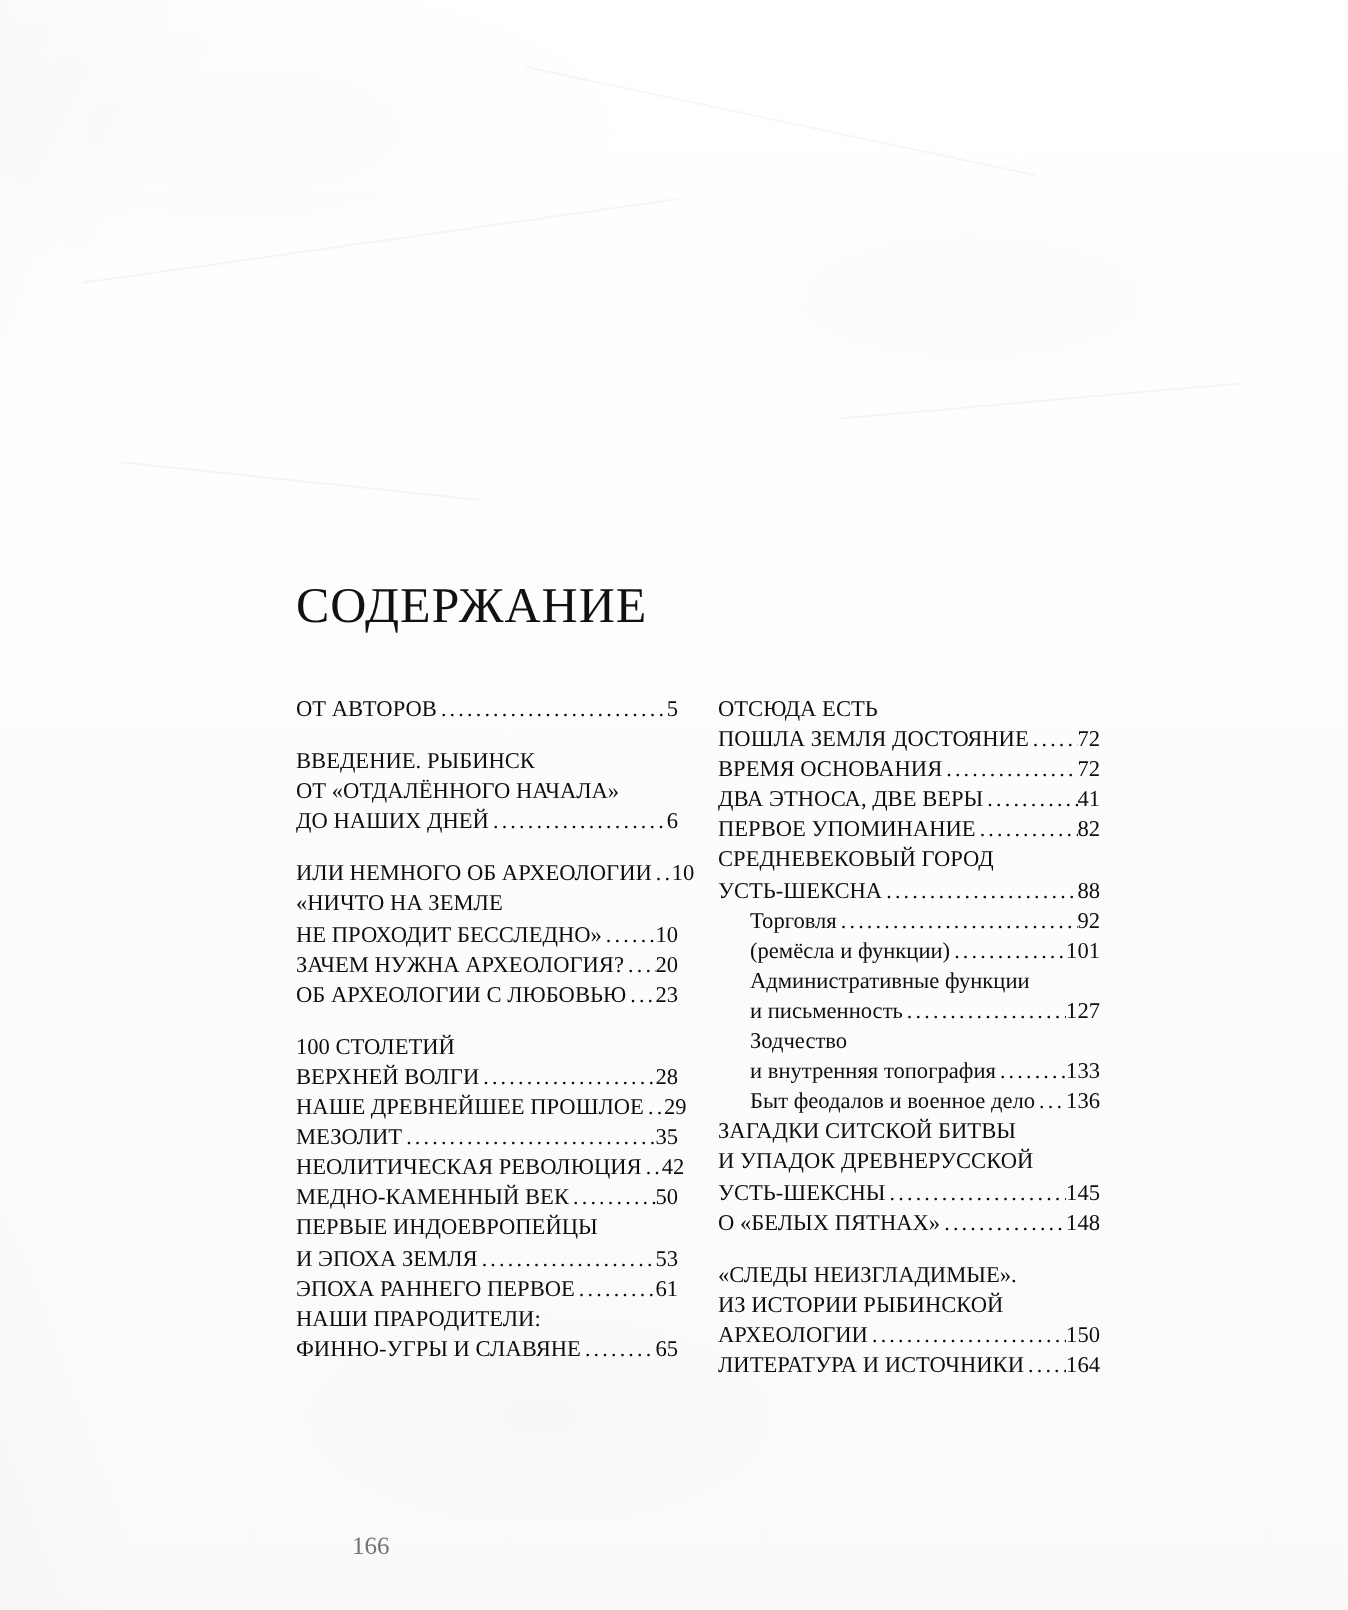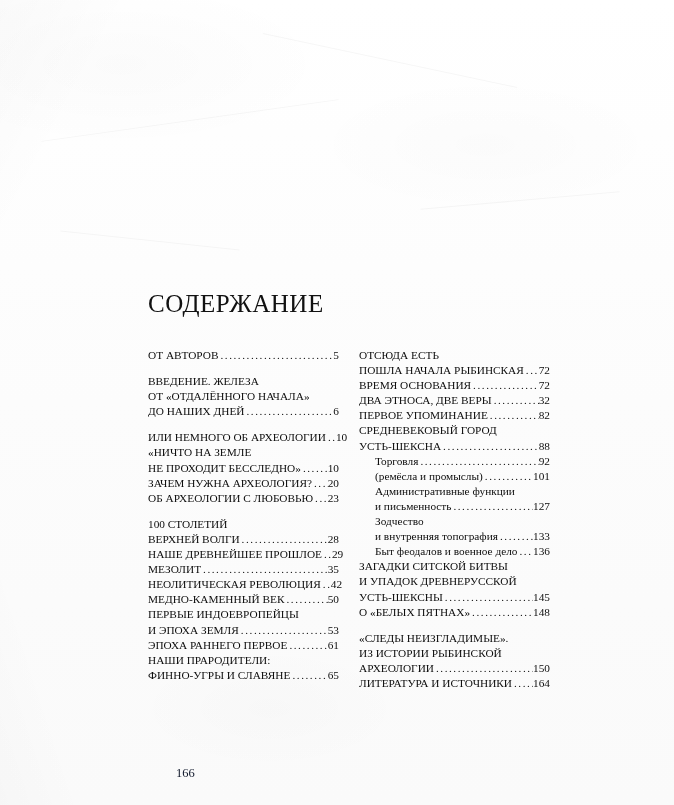--- a/index.html
+++ b/index.html
@@ -99,21 +99,21 @@
   }
   .spacer {
     height: 11px;
   }
   .folio {
     position: absolute;
     left: 176px;
     top: 766px;
     font-size: 12.5px;
     font-family: "Liberation Serif", serif;
-    color: #0f172a;
+    color: #737373;
   }
 </style>
 </head>
 <body>
 
 <div class="page">
   <div class="paper-texture"></div>
   <div class="crease" style="left:40px; top:120px; width:300px; transform:rotate(-8deg);"></div>
   <div class="crease" style="left:260px; top:60px; width:260px; transform:rotate(12deg);"></div>
   <div class="crease" style="left:420px; top:200px; width:200px; transform:rotate(-5deg);"></div>
@@ -126,21 +126,21 @@
         <div class="entry">
           <div class="row">
             <span class="label">ОТ АВТОРОВ</span>
             <span class="dots">............................................................</span>
             <span class="page-no">5</span>
           </div>
         </div>
         <div class="spacer"></div>
         <div class="entry bold">
           <div class="row">
-            <span class="label">ВВЕДЕНИЕ. ЖЕЛЕЗА</span>
+            <span class="label">ВВЕДЕНИЕ. РЫБИНСК</span>
           </div>
         </div>
         <div class="entry bold">
           <div class="row">
             <span class="label">ОТ «ОТДАЛЁННОГО НАЧАЛА»</span>
           </div>
         </div>
         <div class="entry bold">
           <div class="row">
             <span class="label">ДО НАШИХ ДНЕЙ</span>
@@ -256,37 +256,37 @@
         </div>
       </div>
     <div class="col" id="col-right">
         <div class="entry bold">
           <div class="row">
             <span class="label">ОТСЮДА ЕСТЬ</span>
           </div>
         </div>
         <div class="entry bold">
           <div class="row">
-            <span class="label">ПОШЛА НАЧАЛА РЫБИНСКАЯ</span>
+            <span class="label">ПОШЛА ЗЕМЛЯ ДОСТОЯНИЕ</span>
             <span class="dots">............................................................</span>
             <span class="page-no">72</span>
           </div>
         </div>
         <div class="entry">
           <div class="row">
             <span class="label">ВРЕМЯ ОСНОВАНИЯ</span>
             <span class="dots">............................................................</span>
             <span class="page-no">72</span>
           </div>
         </div>
         <div class="entry">
           <div class="row">
             <span class="label">ДВА ЭТНОСА, ДВЕ ВЕРЫ</span>
             <span class="dots">............................................................</span>
-            <span class="page-no">32</span>
+            <span class="page-no">41</span>
           </div>
         </div>
         <div class="entry">
           <div class="row">
             <span class="label">ПЕРВОЕ УПОМИНАНИЕ</span>
             <span class="dots">............................................................</span>
             <span class="page-no">82</span>
           </div>
         </div>
         <div class="entry">
@@ -303,21 +303,21 @@
         </div>
         <div class="entry indent">
           <div class="row">
             <span class="label">Торговля</span>
             <span class="dots">............................................................</span>
             <span class="page-no">92</span>
           </div>
         </div>
         <div class="entry indent">
           <div class="row">
-            <span class="label">(ремёсла и промыслы)</span>
+            <span class="label">(ремёсла и функции)</span>
             <span class="dots">............................................................</span>
             <span class="page-no">101</span>
           </div>
         </div>
         <div class="entry indent">
           <div class="row">
             <span class="label">Административные функции</span>
           </div>
         </div>
         <div class="entry indent">

